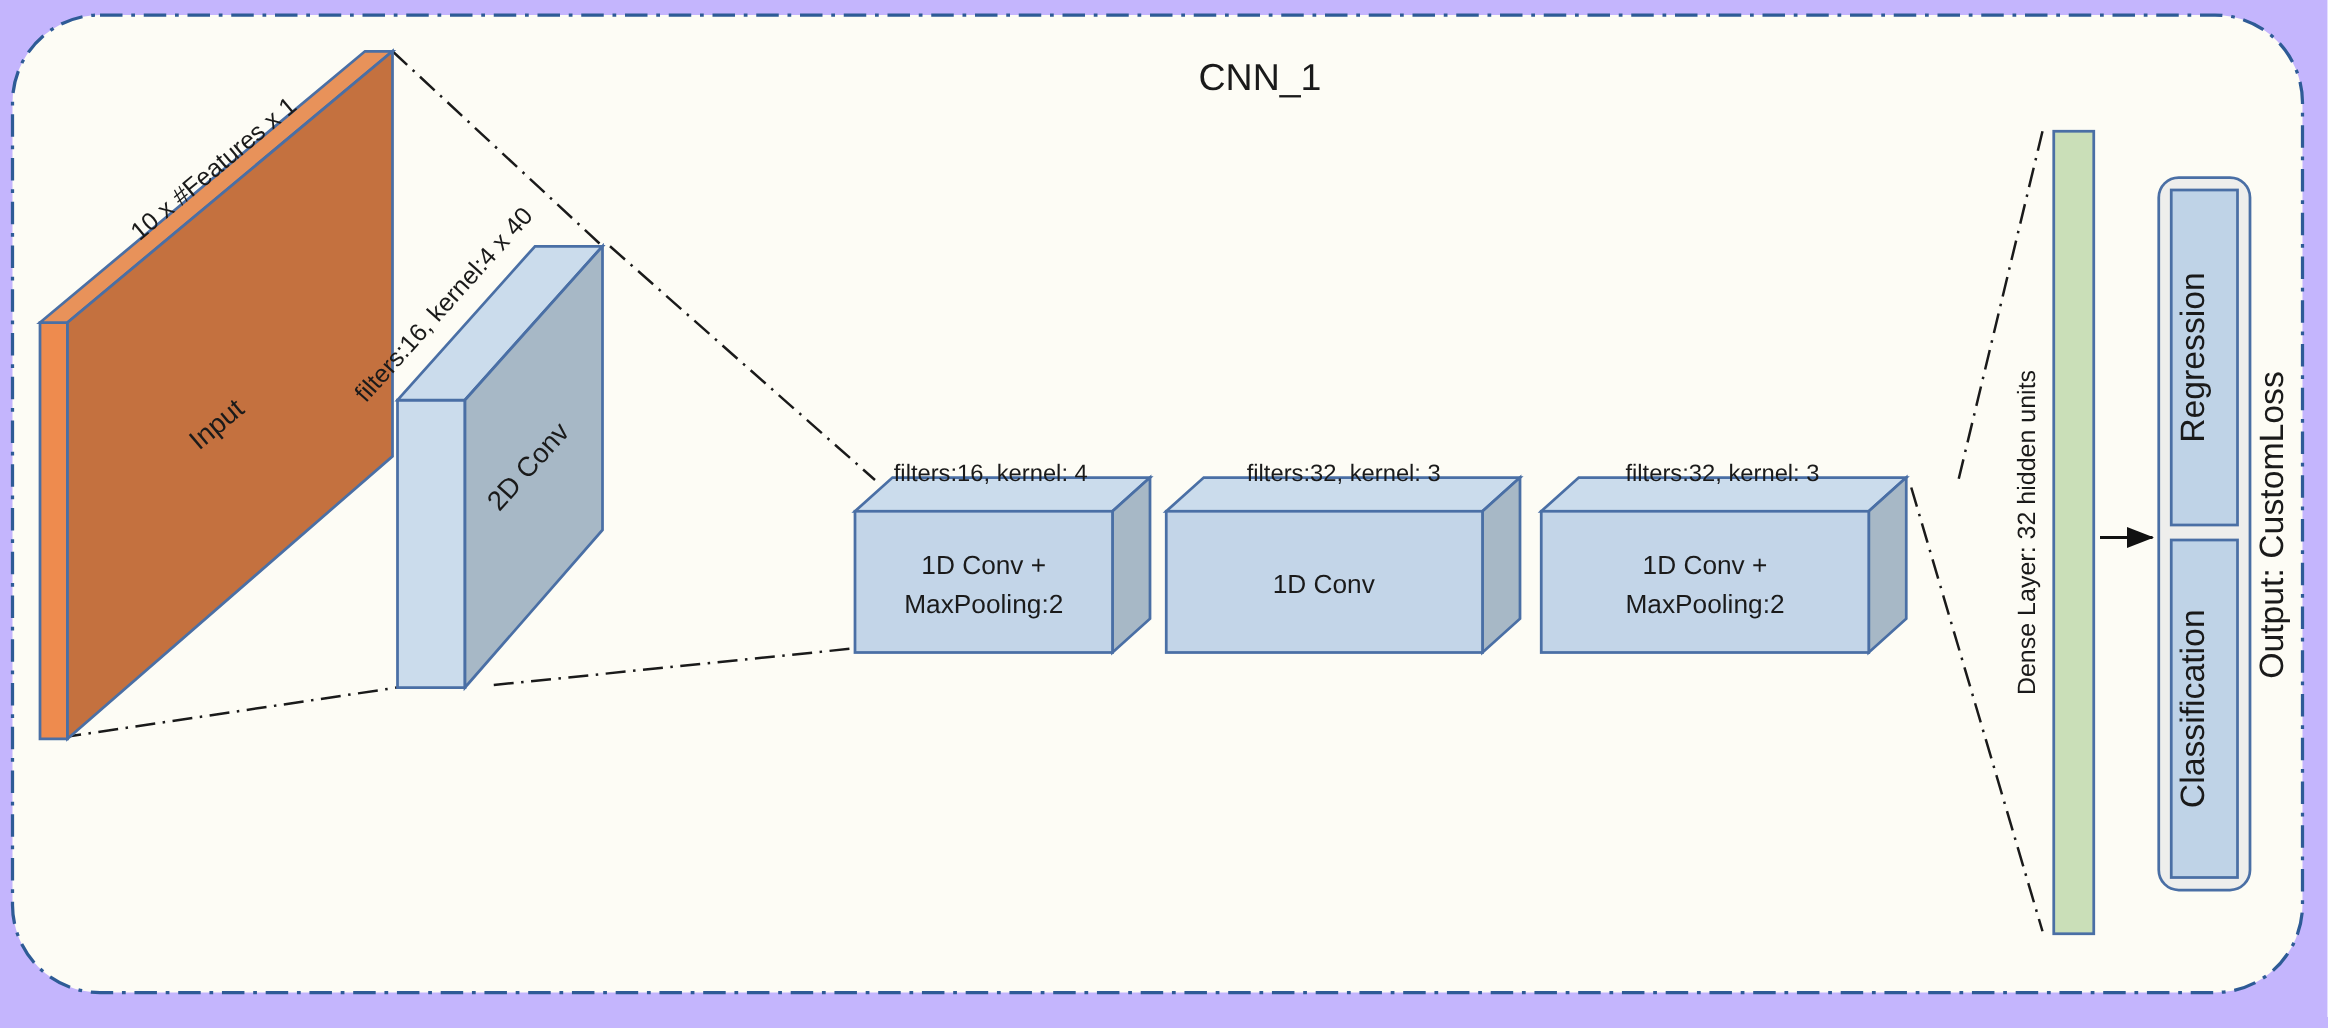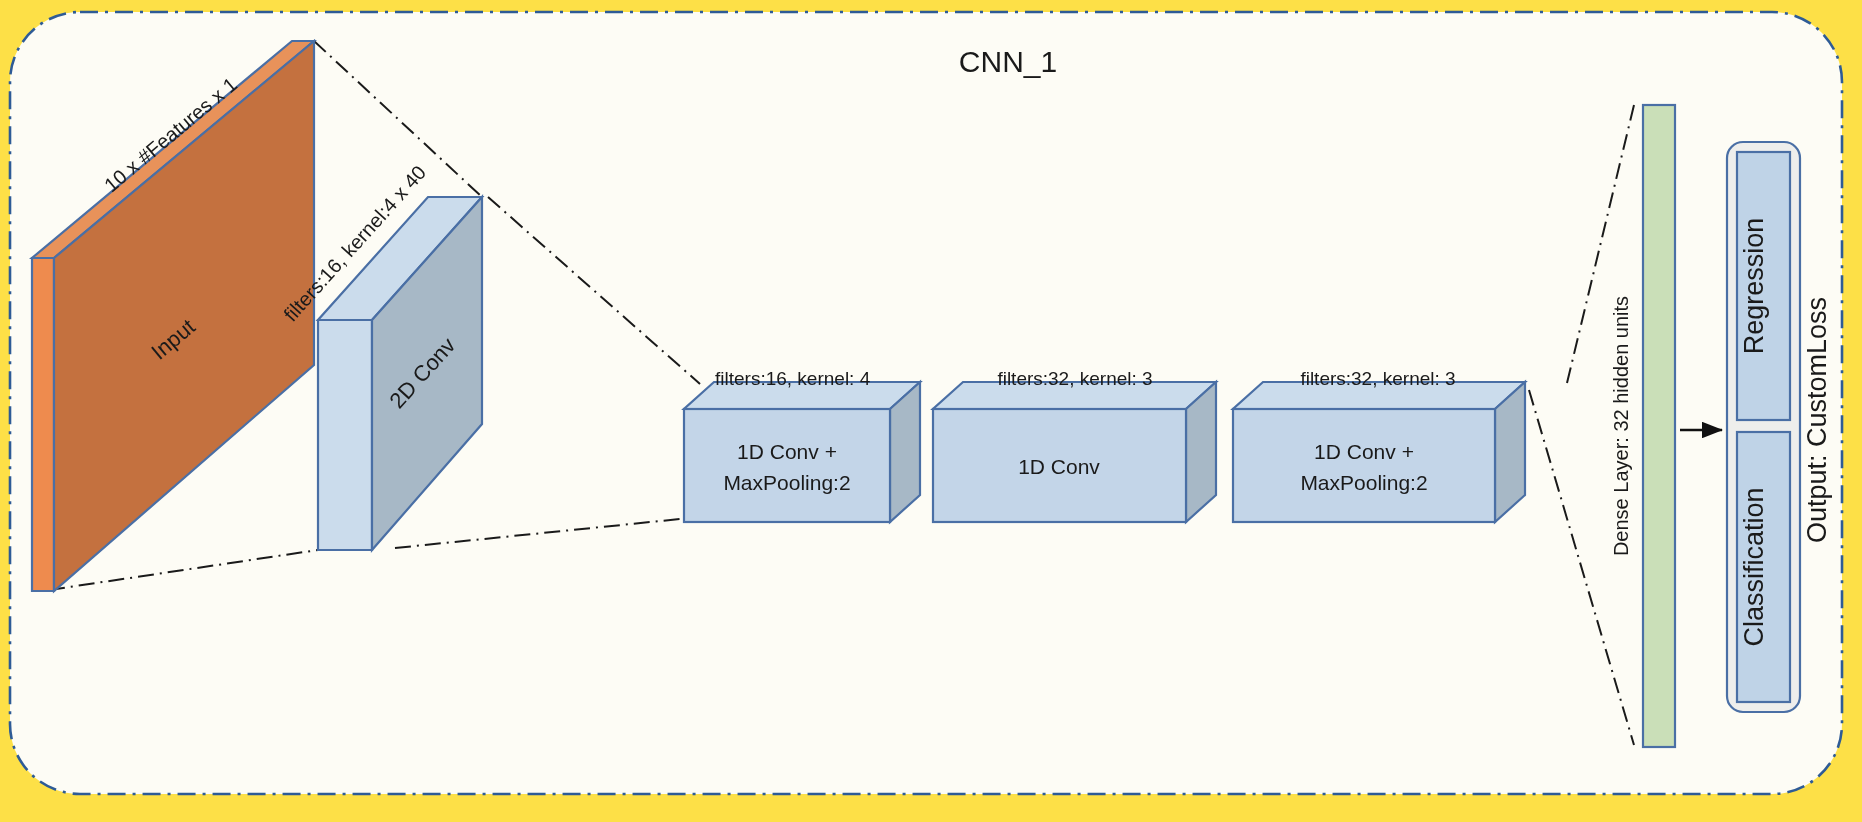--- a/index.html
+++ b/index.html
@@ -4,21 +4,21 @@
 <style>
   html, body {
     margin: 0;
     padding: 0;
     background: #ffffff;
   }
   #canvas {
     position: relative;
     width: 1862px;
     height: 822px;
-    background: #fde047;
+    background: #c4b5fd;
     font-family: "Liberation Sans", sans-serif;
     overflow: hidden;
   }
   svg#diagram {
     position: absolute;
     top: 0; left: 0;
     width: 1862px;
     height: 822px;
   }
   .face-stroke { stroke: #4A6FA5; stroke-width: 2.2; }

